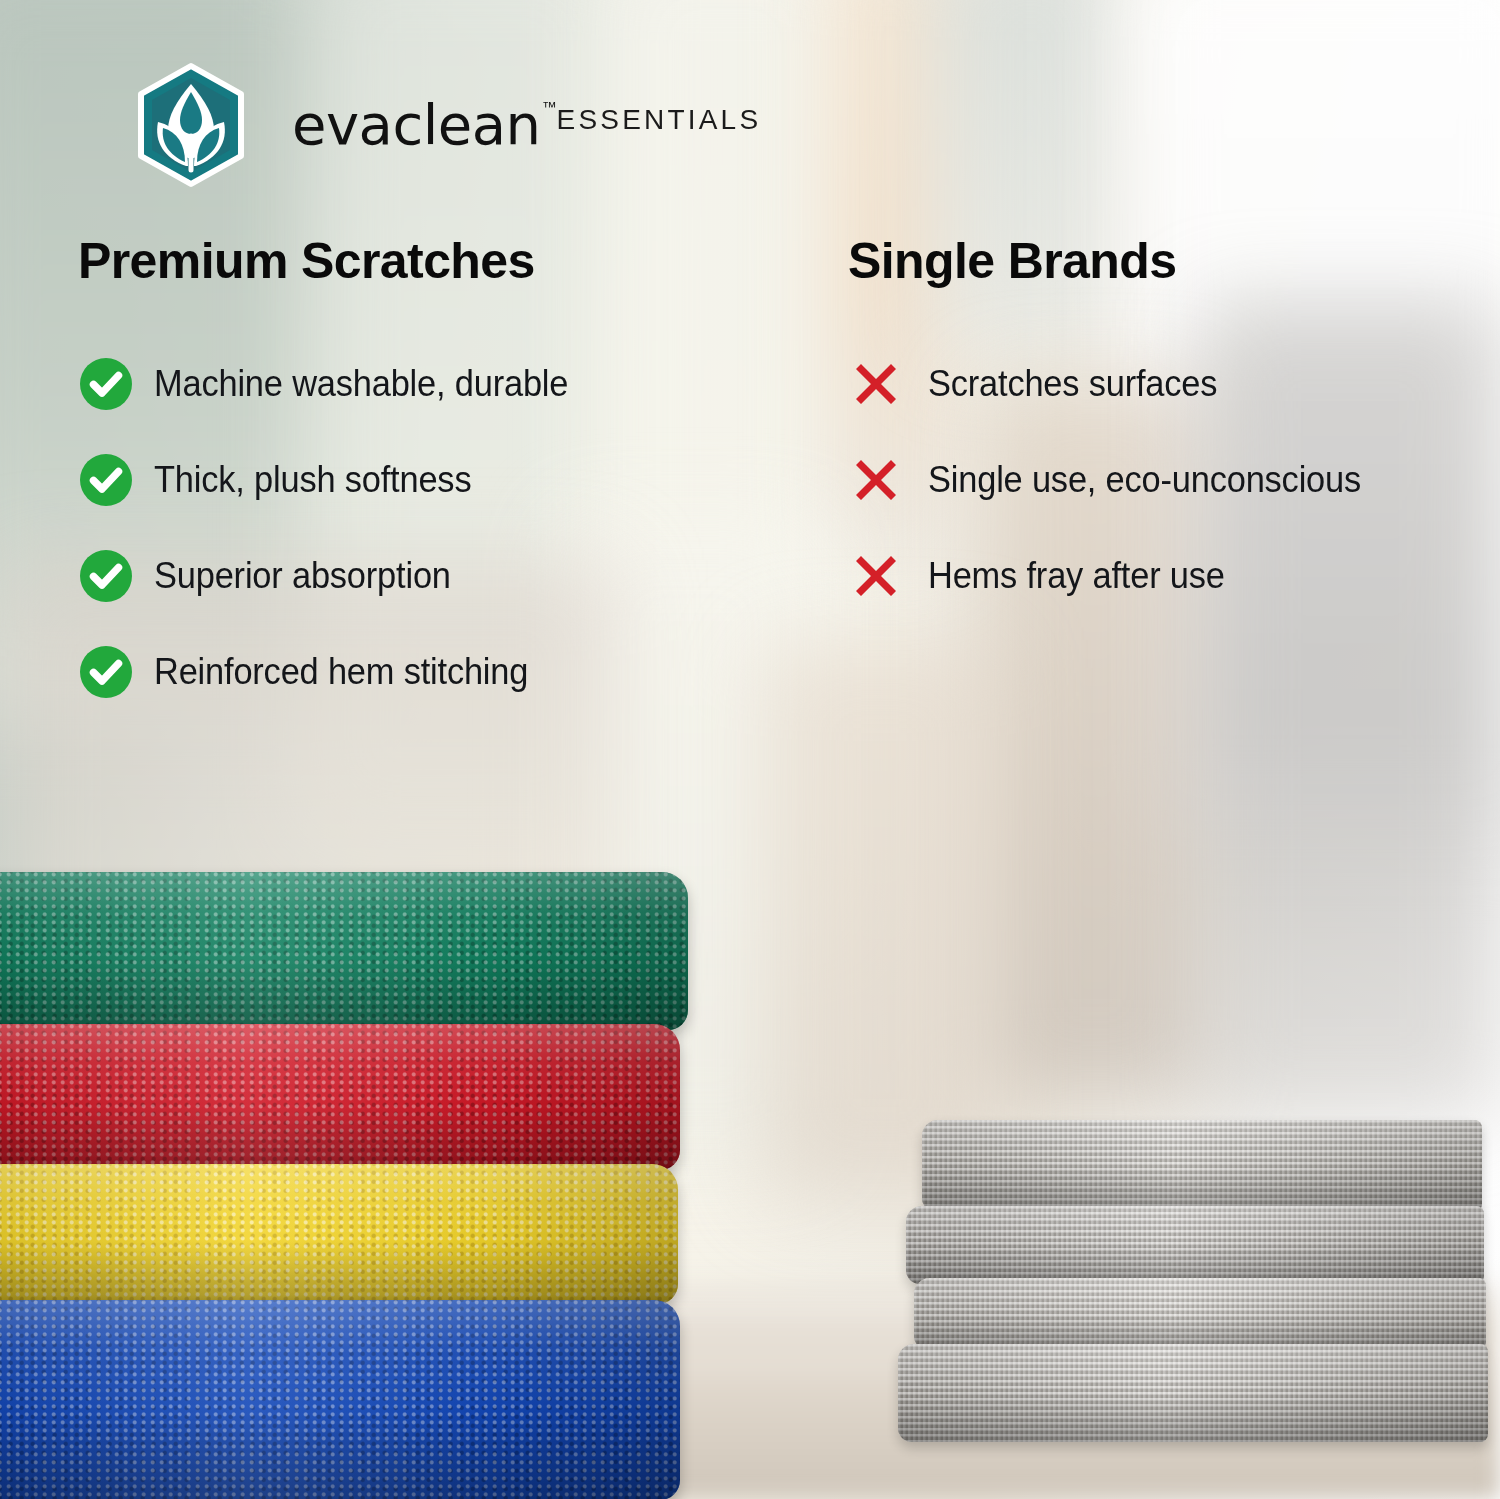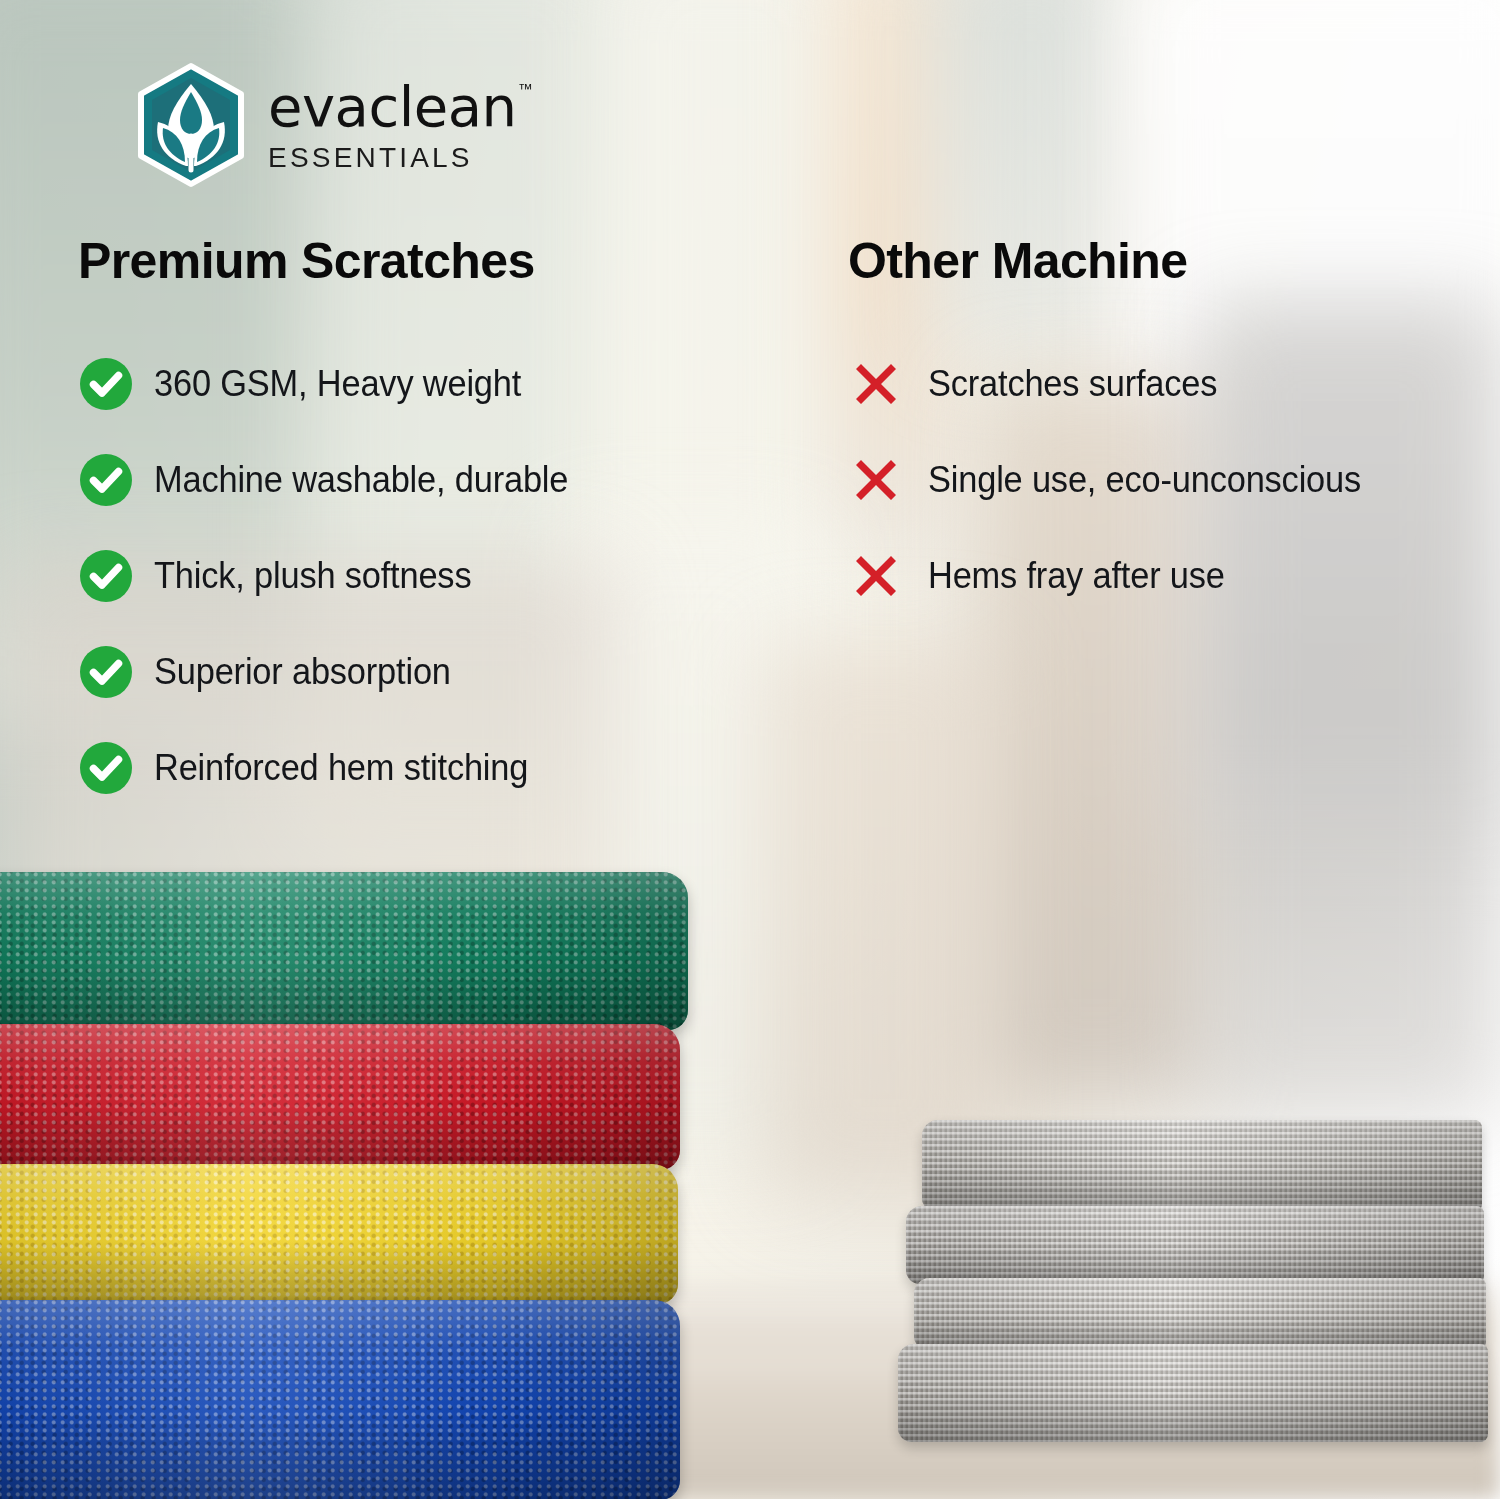--- a/index.html
+++ b/index.html
@@ -84,21 +84,21 @@
   
   .logo {
     position: absolute;
     left: 128px;
     top: 62px;
     display: flex;
     align-items: center;
     gap: 14px;
   }
   .logo-mark { width: 126px; height: 126px; display: block; }
-  .logo-text { display: flex; flex-direction: column; line-height: 1; }
+  .logo-text { display: flex; flex-direction: row; line-height: 1; margin-left: 24px; }
   .logo-word {
     position: relative;
     font-family: "DejaVu Sans", sans-serif;
     font-size: 56px;
     font-weight: 400;
     letter-spacing: -0.5px;
     color: #111111;
     padding-right: 16px;
   }
   .logo-tm {
@@ -296,63 +296,54 @@
   <div class="col col-left">
     <h2 class="col-title">Premium Scratches</h2>
     <ul class="feature-list">
       <li class="feature-row">
         <span class="feature-icon">
           <svg width="54" height="54" viewBox="0 0 54 54">
             <circle cx="27" cy="27" r="26" fill="#22a83c"></circle>
             <path d="M14.5 27.5 L23 36 L39.5 18.5" fill="none" stroke="#ffffff" stroke-width="7.5" stroke-linecap="round" stroke-linejoin="round"></path>
           </svg>
         </span>
-        <span class="feature-text">360 GSM, Heavy weight</span>
+        <span class="feature-text">Machine washable, durable</span>
       </li>
       <li class="feature-row">
         <span class="feature-icon">
           <svg width="54" height="54" viewBox="0 0 54 54">
             <circle cx="27" cy="27" r="26" fill="#22a83c"></circle>
             <path d="M14.5 27.5 L23 36 L39.5 18.5" fill="none" stroke="#ffffff" stroke-width="7.5" stroke-linecap="round" stroke-linejoin="round"></path>
           </svg>
         </span>
-        <span class="feature-text">Machine washable, durable</span>
+        <span class="feature-text">Thick, plush softness</span>
       </li>
       <li class="feature-row">
         <span class="feature-icon">
           <svg width="54" height="54" viewBox="0 0 54 54">
             <circle cx="27" cy="27" r="26" fill="#22a83c"></circle>
             <path d="M14.5 27.5 L23 36 L39.5 18.5" fill="none" stroke="#ffffff" stroke-width="7.5" stroke-linecap="round" stroke-linejoin="round"></path>
           </svg>
         </span>
-        <span class="feature-text">Thick, plush softness</span>
+        <span class="feature-text">Superior absorption</span>
       </li>
       <li class="feature-row">
         <span class="feature-icon">
           <svg width="54" height="54" viewBox="0 0 54 54">
             <circle cx="27" cy="27" r="26" fill="#22a83c"></circle>
             <path d="M14.5 27.5 L23 36 L39.5 18.5" fill="none" stroke="#ffffff" stroke-width="7.5" stroke-linecap="round" stroke-linejoin="round"></path>
           </svg>
         </span>
-        <span class="feature-text">Superior absorption</span>
-      </li>
-      <li class="feature-row">
-        <span class="feature-icon">
-          <svg width="54" height="54" viewBox="0 0 54 54">
-            <circle cx="27" cy="27" r="26" fill="#22a83c"></circle>
-            <path d="M14.5 27.5 L23 36 L39.5 18.5" fill="none" stroke="#ffffff" stroke-width="7.5" stroke-linecap="round" stroke-linejoin="round"></path>
-          </svg>
-        </span>
         <span class="feature-text">Reinforced hem stitching</span>
       </li>
     </ul>
   </div>
 
   <div class="col col-right">
-    <h2 class="col-title">Other Machine</h2>
+    <h2 class="col-title">Single Brands</h2>
     <ul class="feature-list">
       <li class="feature-row">
         <span class="feature-icon">
           <svg width="52" height="52" viewBox="0 0 52 52">
             <path d="M11 6 L26 21 L41 6 L46 11 L31 26 L46 41 L41 46 L26 31 L11 46 L6 41 L21 26 L6 11 Z" fill="#d42028"></path>
           </svg>
         </span>
         <span class="feature-text">Scratches surfaces</span>
       </li>
       <li class="feature-row">

